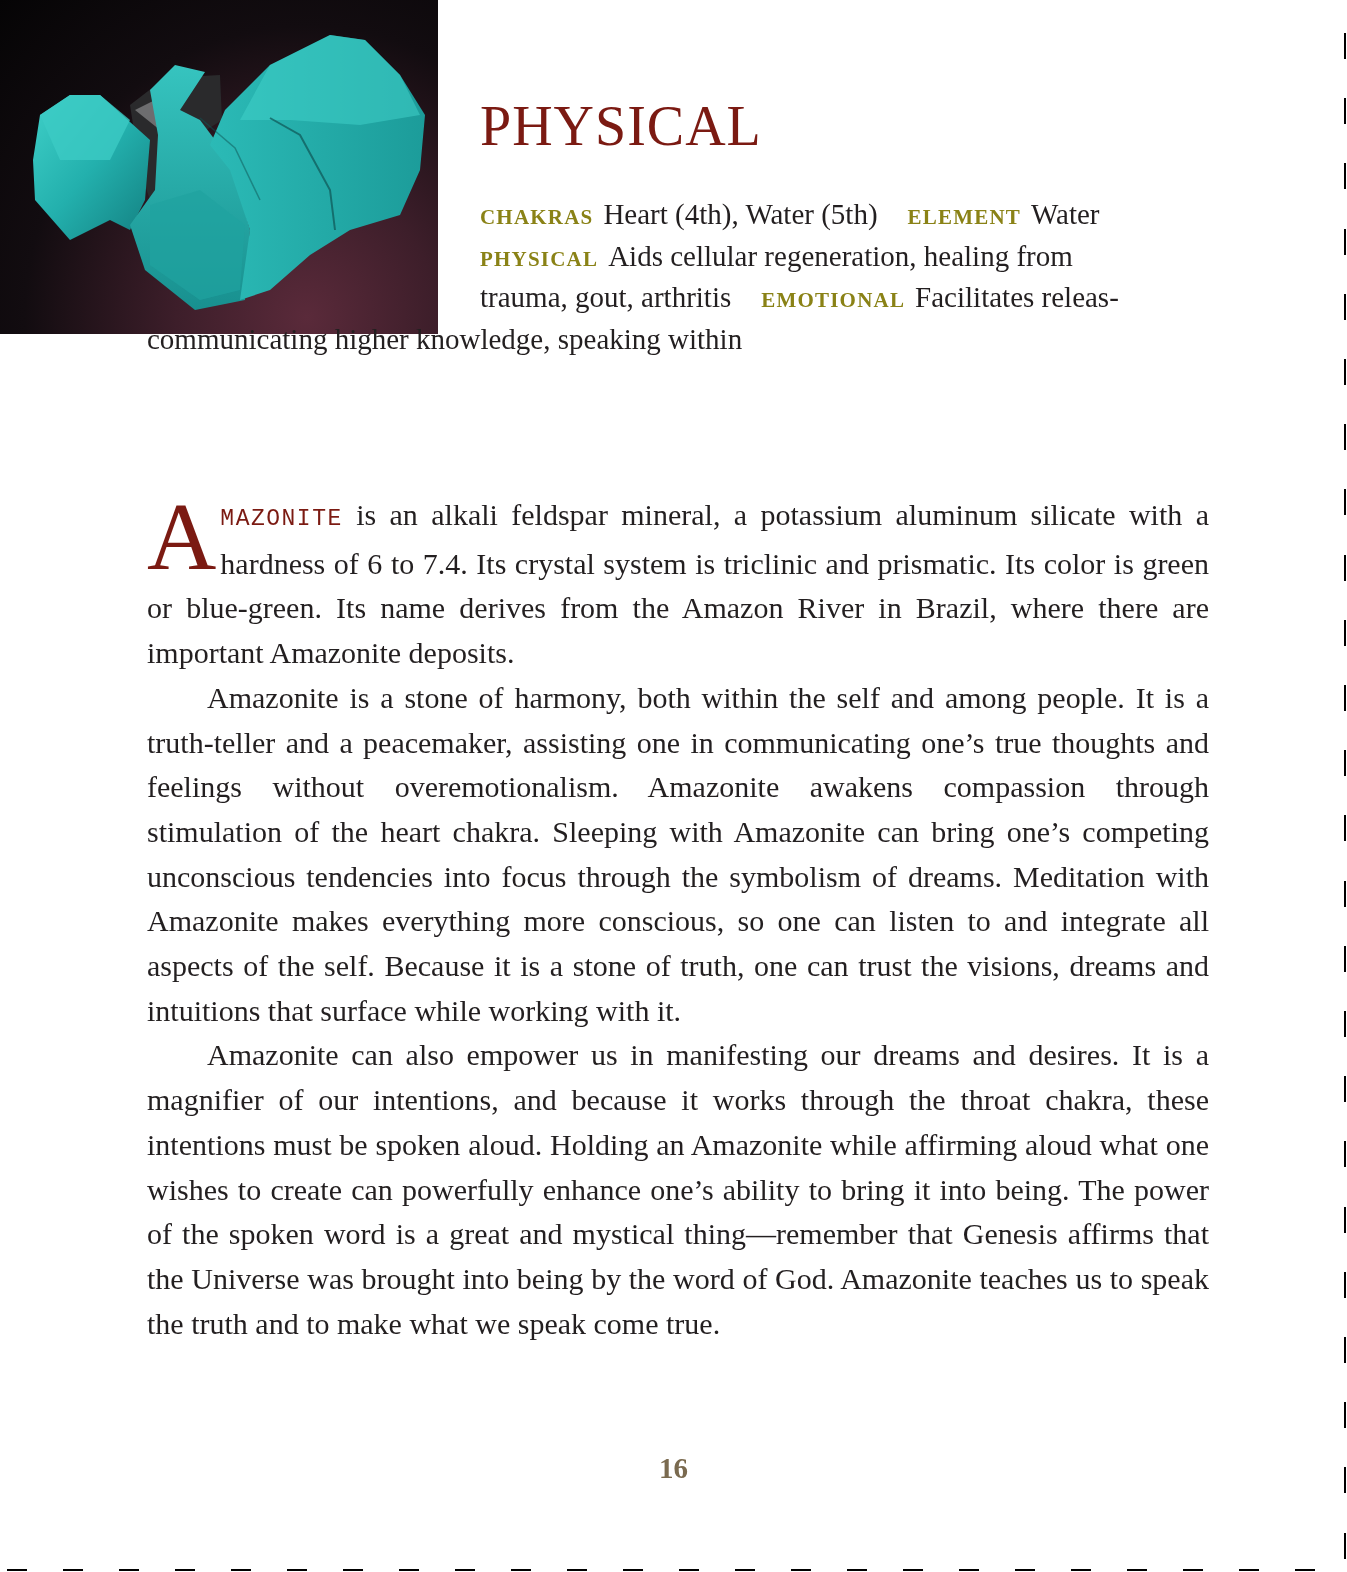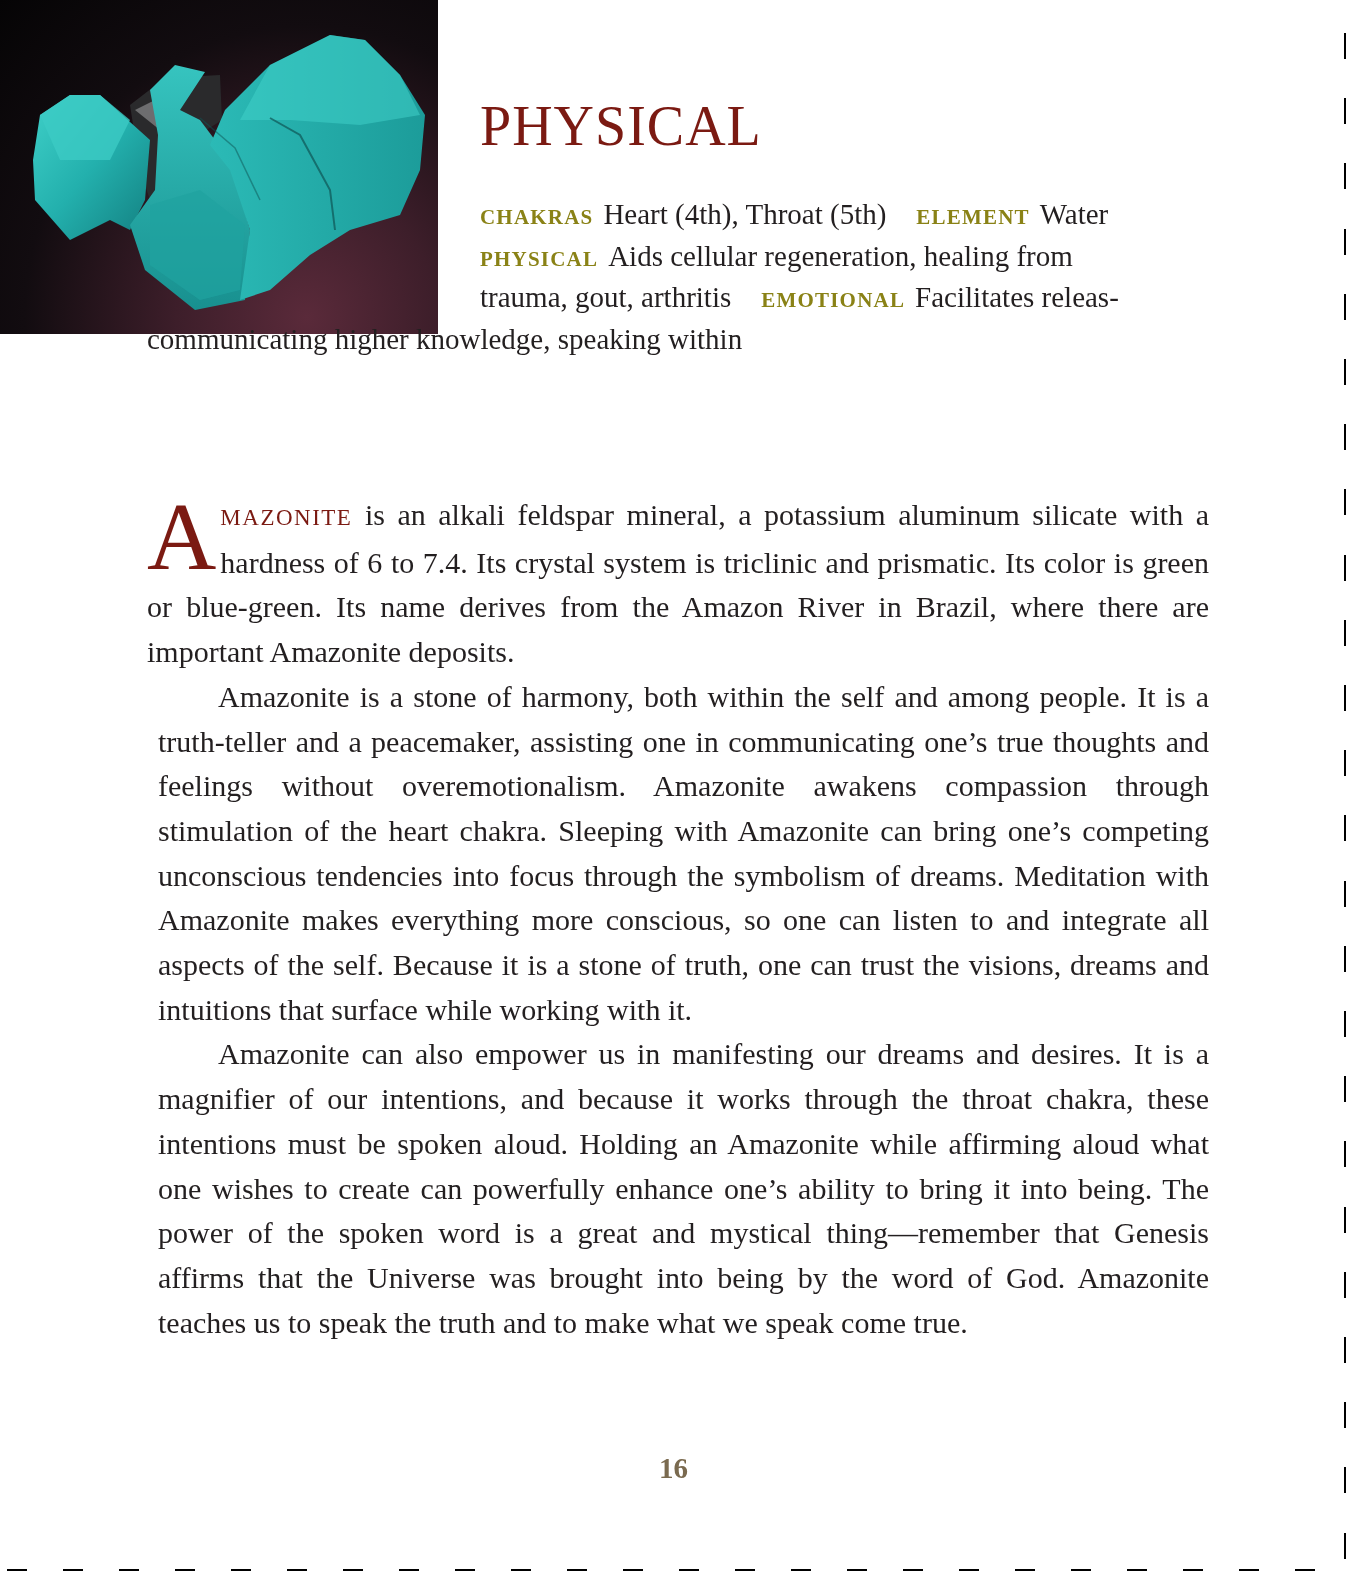--- a/index.html
+++ b/index.html
@@ -68,34 +68,35 @@
       width: 1062px;
       font-size: 30px;
       line-height: 44.7px;
       color: #231f20;
     }
     .body-text p {
       margin: 0;
       text-align: justify;
       text-align-last: left;
     }
-    .body-text p.indent { text-indent: 60px; margin-left: 11px; }
+    .body-text p.indent { text-indent: 60px; }
     .dropcap {
       float: left;
       font-size: 96px;
       line-height: 76px;
       color: #7b1a12;
       margin: 6px 4px 0 0;
       padding: 0;
     }
     .smallcaps {
       color: #7b1a12;
       font-size: 23px;
       letter-spacing: 1.5px;
       text-transform: uppercase;
+      font-family: Liberation Mono, monospace;
     }
     .page-number {
       position: absolute;
       left: 0;
       width: 1347px;
       top: 1452px;
       text-align: center;
       font-family: "Liberation Serif", serif;
       font-weight: bold;
       font-size: 29px;
@@ -150,21 +151,21 @@
     <polygon points="270,65 330,35 365,40 400,75 420,115 360,125 290,120 240,120" fill="#3fd0c8" opacity="0.55"></polygon>
     <polyline points="270,118 300,135 330,190 335,230" fill="none" stroke="#0e5556" stroke-width="2" opacity="0.7"></polyline>
     <polyline points="200,118 235,148 260,200" fill="none" stroke="#0e5556" stroke-width="1.5" opacity="0.5"></polyline>
   </svg>
 </div>
 
 <h1 class="title">PHYSICAL</h1>
 
 <div class="attrs">
   <div class="line indent">
-    <span class="label">CHAKRAS</span><span>Heart (4th), Throat (5th)</span><span class="gap"></span><span class="label">ELEMENT</span><span>Water</span>
+    <span class="label">CHAKRAS</span><span>Heart (4th), Water (5th)</span><span class="gap"></span><span class="label">ELEMENT</span><span>Water</span>
   </div>
   <div class="line indent">
     <span class="label">PHYSICAL</span><span>Aids cellular regeneration, healing from</span>
   </div>
   <div class="line indent">
     <span>trauma, gout, arthritis</span><span class="gap"></span><span class="label">EMOTIONAL</span><span>Facilitates releas-</span>
   </div>
   <div class="line">
     <span>communicating higher knowledge, speaking within</span>
   </div>

